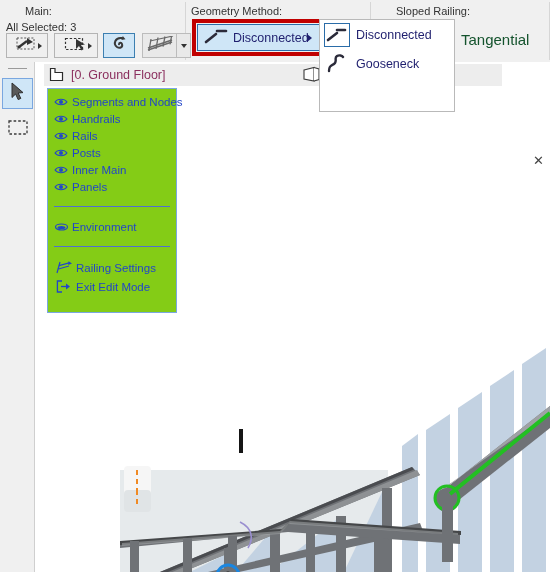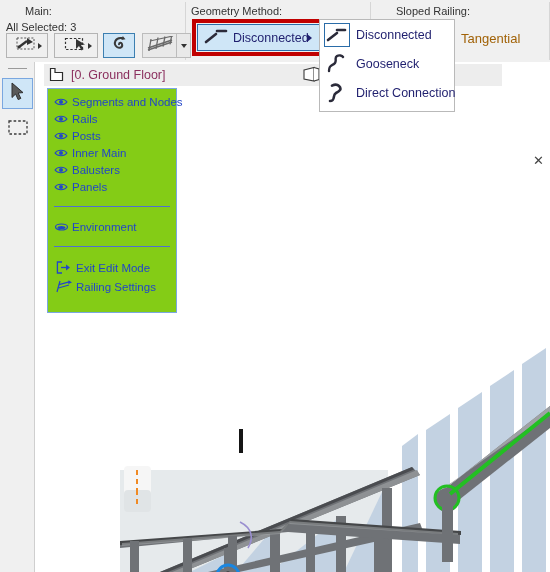--- a/index.html
+++ b/index.html
@@ -197,21 +197,21 @@
             <path d="M24 8.4 L25.6 0" stroke="#6a6a6a" stroke-width="1.3"></path>
             <path d="M4 5 L27 0" stroke="#6a6a6a" stroke-width="1.2"></path>
           </svg>
         </span>
       </div>
       <div class="tbtn dim" style="left:171px;width:14px;border-left:none;">
         <span class="arrow-d"></span>
       </div>
     </div>
 
-    <div style="position:absolute;left:461px;top:31px;font-size:13px;color:#a16207;">Tangential</div>
+    <div style="position:absolute;left:461px;top:31px;font-size:15px;color:#14532d;">Tangential</div>
   </div>
 
   <div class="redbox"></div>
   <div class="geobtn">
     <span style="margin-left:5px;">
       <svg width="26" height="20" viewBox="0 0 26 20">
         <path d="M3 16 L13 8" stroke="#2b2b3a" stroke-width="2.6" stroke-linecap="round"></path>
         <path d="M14 5 L23 5" stroke="#2b2b3a" stroke-width="2.6" stroke-linecap="round"></path>
       </svg>
     </span>
@@ -233,28 +233,20 @@
 
     <div class="mi">
       <span class="ic">
         <svg width="22" height="20" viewBox="0 0 22 20">
           <path d="M3 17 C3 10, 7 12, 9 9 C11 6, 8 4, 11 2 C13 0.8, 16 1.4, 17 3" fill="none" stroke="#2b2b3a" stroke-width="2.4" stroke-linecap="round"></path>
         </svg>
       </span>
       <span class="t">Gooseneck</span>
     </div>
 
-    <div class="mi">
-      <span class="ic">
-        <svg width="22" height="20" viewBox="0 0 22 20">
-          <path d="M4 18 C10 18, 6 12, 10 10 C14 8, 16 6, 13 3 C11.6 1.6, 8.6 1.4, 6 2.6" fill="none" stroke="#2b2b3a" stroke-width="2.6" stroke-linecap="round"></path>
-        </svg>
-      </span>
-      <span class="t">Direct Connection</span>
-    </div>
   </div>
 
   <div class="leftpal">
     <div class="grip"></div>
 
     <div class="lp-btn sel" style="top:16px;">
       <span>
         <svg width="14" height="19" viewBox="0 0 14 19">
           <path d="M1 1 L1 15.5 L4.6 12 L7.2 17.6 L9.8 16.4 L7.2 11 L12 10.6 Z" fill="#5a5a5a" stroke="#2e2e2e" stroke-width="1"></path>
         </svg>
@@ -401,60 +393,60 @@
       <span class="eic">
         <svg width="14" height="10" viewBox="0 0 14 10">
             <path d="M1 5 C3.5 1.4, 10.5 1.4, 13 5 C10.5 8.6, 3.5 8.6, 1 5 Z" fill="none" stroke="#2246c8" stroke-width="1.1"></path>
             <circle cx="7" cy="5" r="2" fill="#2246c8"></circle>
           </svg>
       </span>
       <span class="etx">Segments and Nodes</span>
     </div>
 
 
-
     <div class="ep-item">
       <span class="eic">
         <svg width="14" height="10" viewBox="0 0 14 10">
             <path d="M1 5 C3.5 1.4, 10.5 1.4, 13 5 C10.5 8.6, 3.5 8.6, 1 5 Z" fill="none" stroke="#2246c8" stroke-width="1.1"></path>
             <circle cx="7" cy="5" r="2" fill="#2246c8"></circle>
           </svg>
       </span>
-      <span class="etx">Rails</span>
+      <span class="etx">Handrails</span>
     </div>
 
     <div class="ep-item">
       <span class="eic">
         <svg width="14" height="10" viewBox="0 0 14 10">
             <path d="M1 5 C3.5 1.4, 10.5 1.4, 13 5 C10.5 8.6, 3.5 8.6, 1 5 Z" fill="none" stroke="#2246c8" stroke-width="1.1"></path>
             <circle cx="7" cy="5" r="2" fill="#2246c8"></circle>
           </svg>
       </span>
-      <span class="etx">Posts</span>
+      <span class="etx">Rails</span>
     </div>
 
     <div class="ep-item">
       <span class="eic">
         <svg width="14" height="10" viewBox="0 0 14 10">
             <path d="M1 5 C3.5 1.4, 10.5 1.4, 13 5 C10.5 8.6, 3.5 8.6, 1 5 Z" fill="none" stroke="#2246c8" stroke-width="1.1"></path>
             <circle cx="7" cy="5" r="2" fill="#2246c8"></circle>
           </svg>
       </span>
-      <span class="etx">Inner Main</span>
+      <span class="etx">Posts</span>
     </div>
 
     <div class="ep-item">
       <span class="eic">
         <svg width="14" height="10" viewBox="0 0 14 10">
             <path d="M1 5 C3.5 1.4, 10.5 1.4, 13 5 C10.5 8.6, 3.5 8.6, 1 5 Z" fill="none" stroke="#2246c8" stroke-width="1.1"></path>
             <circle cx="7" cy="5" r="2" fill="#2246c8"></circle>
           </svg>
       </span>
-      <span class="etx">Balusters</span>
-    </div>
+      <span class="etx">Inner Main</span>
+    </div>
+
 
     <div class="ep-item">
       <span class="eic">
         <svg width="14" height="10" viewBox="0 0 14 10">
             <path d="M1 5 C3.5 1.4, 10.5 1.4, 13 5 C10.5 8.6, 3.5 8.6, 1 5 Z" fill="none" stroke="#2246c8" stroke-width="1.1"></path>
             <circle cx="7" cy="5" r="2" fill="#2246c8"></circle>
           </svg>
       </span>
       <span class="etx">Panels</span>
     </div>
@@ -465,43 +457,43 @@
       <span class="eic">
         <svg width="15" height="10" viewBox="0 0 15 10">
           <ellipse cx="7.5" cy="5" rx="6" ry="3" fill="none" stroke="#2246c8" stroke-width="1.2"></ellipse>
           <ellipse cx="7.5" cy="5.6" rx="4" ry="1.6" fill="#2246c8"></ellipse>
         </svg>
       </span>
       <span class="etx">Environment</span>
     </div>
 
     <div class="ep-rule" style="margin-top:11px;margin-bottom:11px;"></div>
-
-    <div class="ep-item" style="height:19px;">
-      <span class="eic" style="width:22px;flex:0 0 22px;">
-        <svg width="16" height="13" viewBox="0 0 16 13">
-          <path d="M6 1 L1.4 1 L1.4 12 L6 12" fill="none" stroke="#2246c8" stroke-width="1.3"></path>
-          <path d="M5 6.5 L12 6.5" stroke="#2246c8" stroke-width="1.3"></path>
-          <path d="M10 3.6 L14 6.5 L10 9.4 Z" fill="#2246c8"></path>
-        </svg>
-      </span>
-      <span class="etx" style="margin-left:1px;">Exit Edit Mode</span>
-    </div>
 
     <div class="ep-item" style="height:19px;">
       <span class="eic" style="width:22px;flex:0 0 22px;">
         <svg width="18" height="13" viewBox="0 0 18 13">
           <path d="M2 12 L5 1" stroke="#2246c8" stroke-width="1.2"></path>
           <path d="M4 4.6 L15 1.6" stroke="#2246c8" stroke-width="1.2"></path>
           <path d="M3.4 8 L14 5" stroke="#2246c8" stroke-width="1.2"></path>
           <path d="M13.5 0.2 L17 2.6 L13.2 4 Z" fill="#2246c8"></path>
         </svg>
       </span>
       <span class="etx" style="margin-left:1px;">Railing Settings</span>
     </div>
+
+    <div class="ep-item" style="height:19px;">
+      <span class="eic" style="width:22px;flex:0 0 22px;">
+        <svg width="16" height="13" viewBox="0 0 16 13">
+          <path d="M6 1 L1.4 1 L1.4 12 L6 12" fill="none" stroke="#2246c8" stroke-width="1.3"></path>
+          <path d="M5 6.5 L12 6.5" stroke="#2246c8" stroke-width="1.3"></path>
+          <path d="M10 3.6 L14 6.5 L10 9.4 Z" fill="#2246c8"></path>
+        </svg>
+      </span>
+      <span class="etx" style="margin-left:1px;">Exit Edit Mode</span>
+    </div>
   </div>
 
   <div style="position:absolute;left:302px;top:66px;z-index:5;">
     <svg width="20" height="18" viewBox="0 0 20 18">
       <path d="M2 4 L12 1.5 L12 15 L2 13 Z" fill="#ffffff" stroke="#3a3a3a" stroke-width="1.1"></path>
       <path d="M12 1.5 L17 3 L17 13.5 L12 15" fill="#ffffff" stroke="#3a3a3a" stroke-width="1.1"></path>
     </svg>
   </div>
 
 </div>

